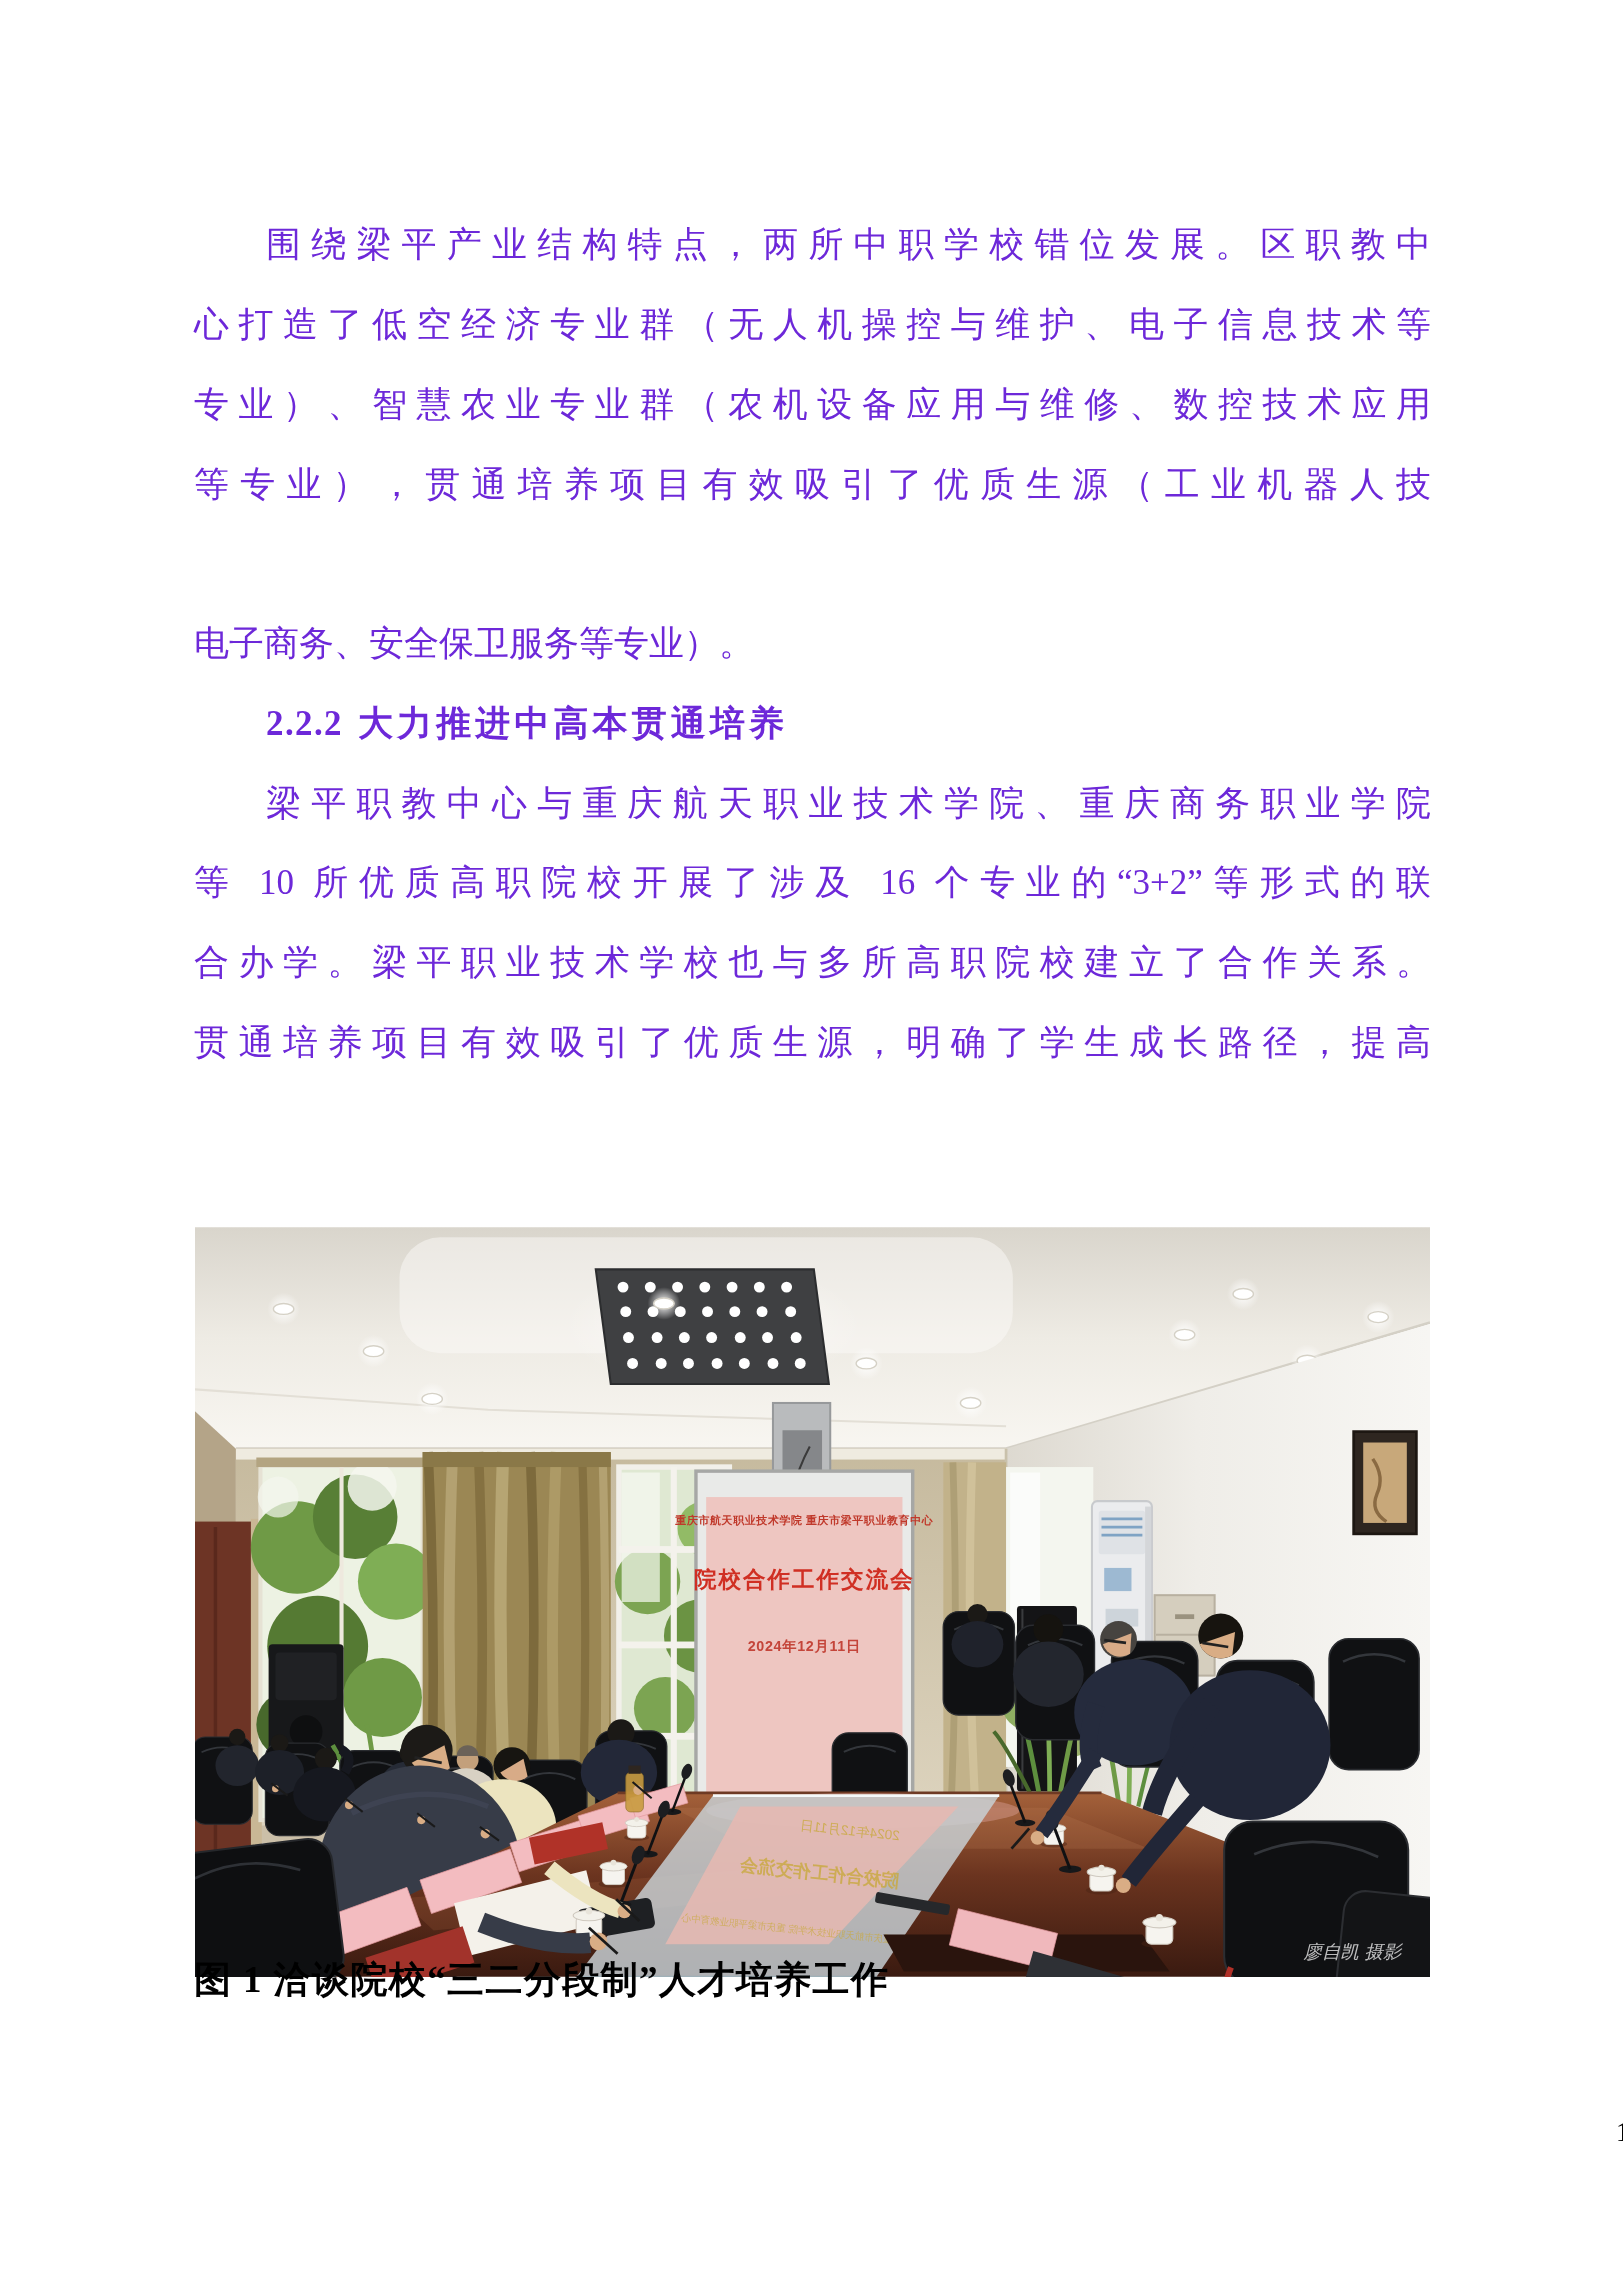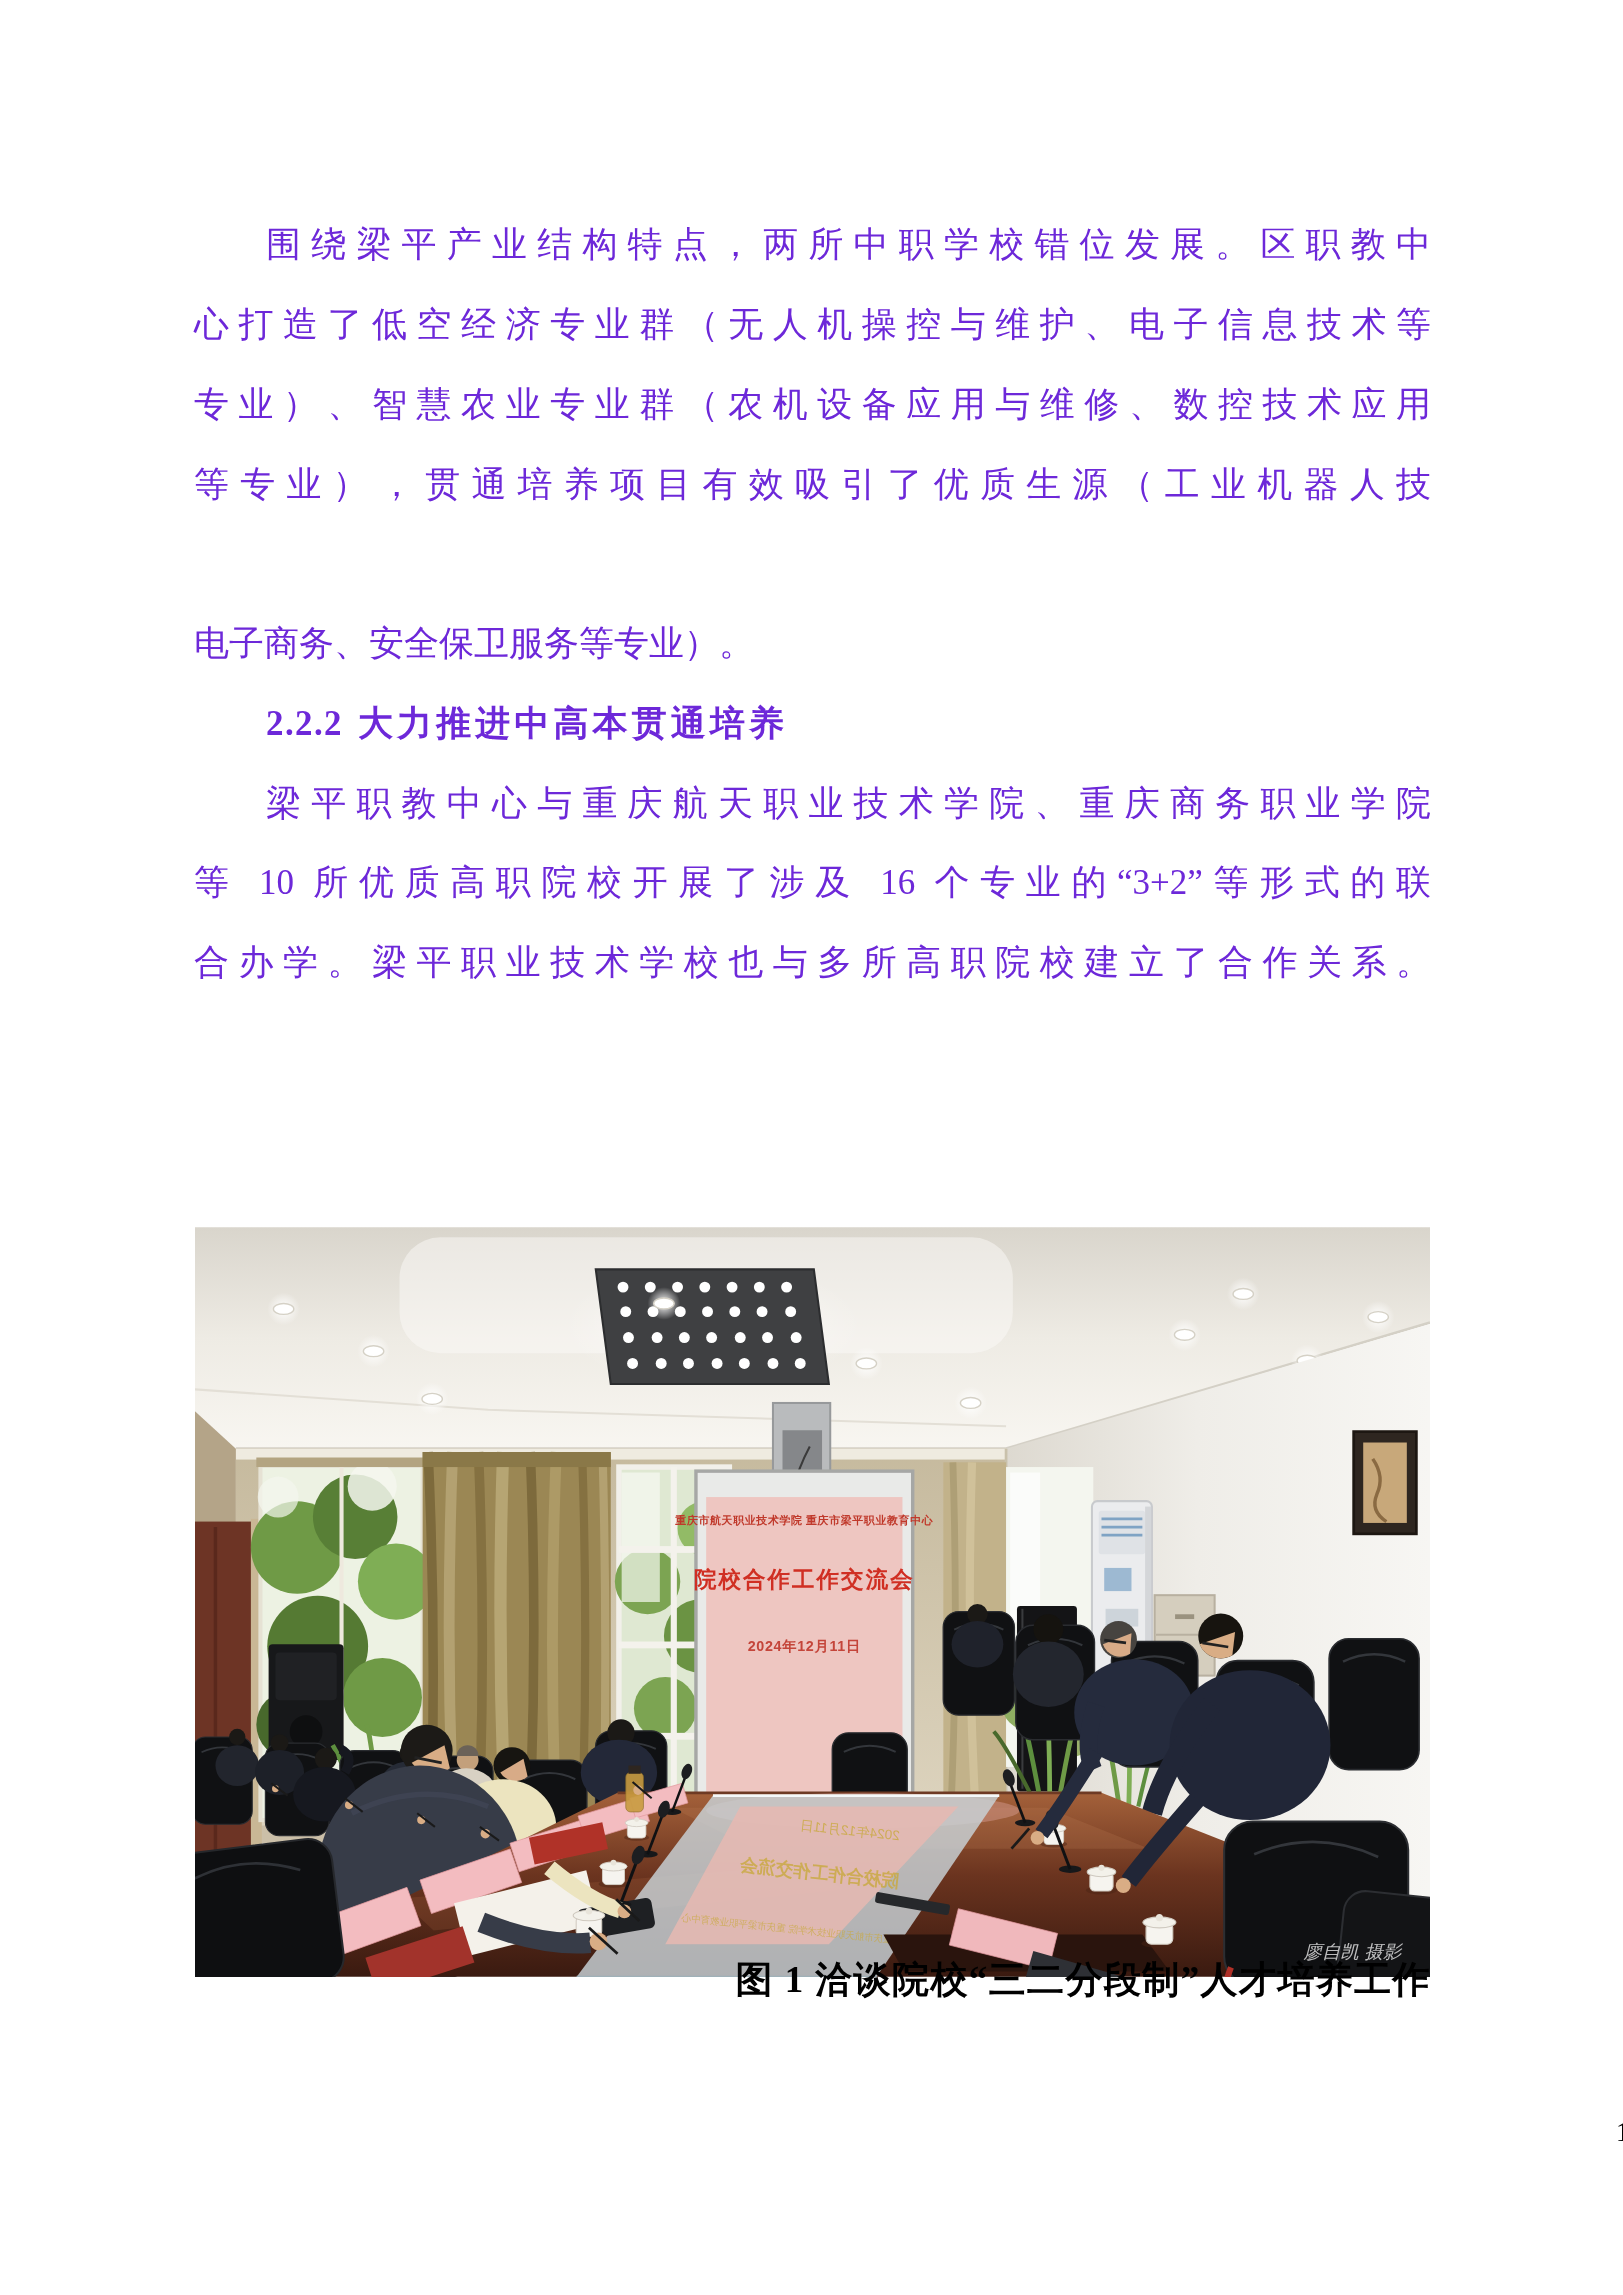--- a/index.html
+++ b/index.html
@@ -11,21 +11,21 @@
     position:absolute; left:194px; width:1237px; height:80px;
     line-height:80px; font-size:35px; color:#6d28d9;
   }
   .jline { text-align:justify; text-align-last:justify; }
   .indent { padding-left:72px; width:1165px; }
   .heading-line { font-weight:bold; }
   .heading-line .hnum { margin-right:15px; letter-spacing:1.4px; }
   .heading-line .htitle { letter-spacing:4.1px; }
   .figure-caption {
     position:absolute; left:194px; top:1955px; width:1237px; height:50px;
-    line-height:50px; text-align:right; font-weight:bold; font-size:37px; letter-spacing:1.4px;
+    line-height:50px; text-align:left; font-weight:bold; font-size:37px; letter-spacing:1.4px;
   }
   .page-number {
     position:absolute; left:0; top:2111px; width:1623px; height:42px;
     line-height:42px; text-align:right; font-size:27px;margin-left:19px;
   }
   .photo-frame {
     position:absolute; left:195px; top:1227px; width:1235px; height:750px;
     overflow:hidden;
   }
   .photo-frame svg { display:block; }
@@ -41,20 +41,21 @@
   <div class="text-line jline" style="top:445px">等专业），贯通培养项目有效吸引了优质生源（工业机器人技</div>
   <div class="text-line" style="top:604px">电子商务、安全保卫服务等专业）。</div>
 
   <div class="text-line heading-line indent" style="top:684px">
     <span class="hnum">2.2.2</span><span class="htitle">大力推进中高本贯通培养</span>
   </div>
 
   <div class="text-line jline indent" style="top:764px">梁平职教中心与重庆航天职业技术学院、重庆商务职业学院</div>
   <div class="text-line jline" style="top:843px">等 10 所优质高职院校开展了涉及 16 个专业的“3+2”等形式的联</div>
   <div class="text-line jline" style="top:923px">合办学。梁平职业技术学校也与多所高职院校建立了合作关系。</div>
+  <div class="text-line jline" style="top:1003px">贯通培养项目有效吸引了优质生源，明确了学生成长路径，提高</div>
 
   <div class="photo-frame">
     <svg width="1235" height="750" viewBox="0 0 1812 1100" xmlns="http://www.w3.org/2000/svg">
       <defs>
         <linearGradient id="gCeil" x1="0" y1="0" x2="0" y2="1">
           <stop offset="0" stop-color="#d9d5cc"></stop>
             <stop offset="0.5" stop-color="#eeebe4"></stop>
             <stop offset="1" stop-color="#f8f6f1"></stop>
         </linearGradient>
         <linearGradient id="gBack" x1="0" y1="0" x2="0" y2="1">

